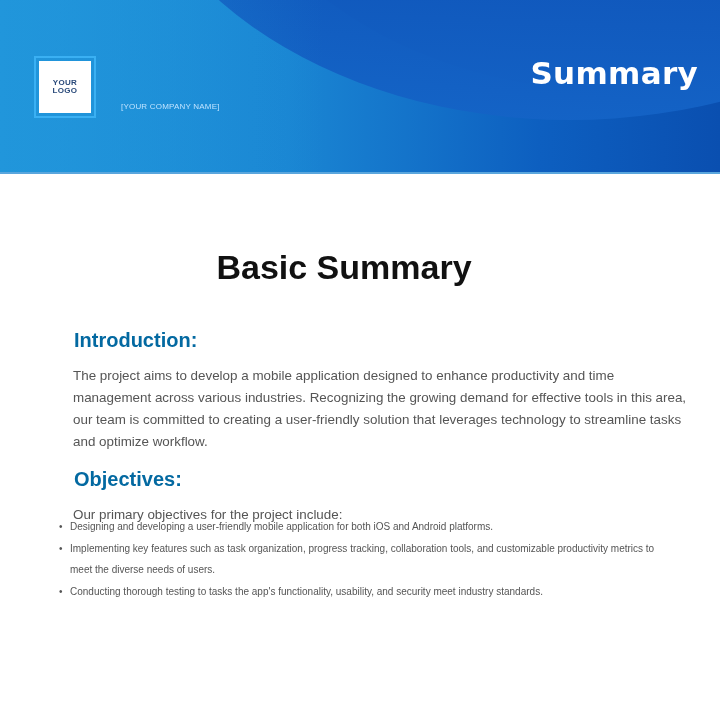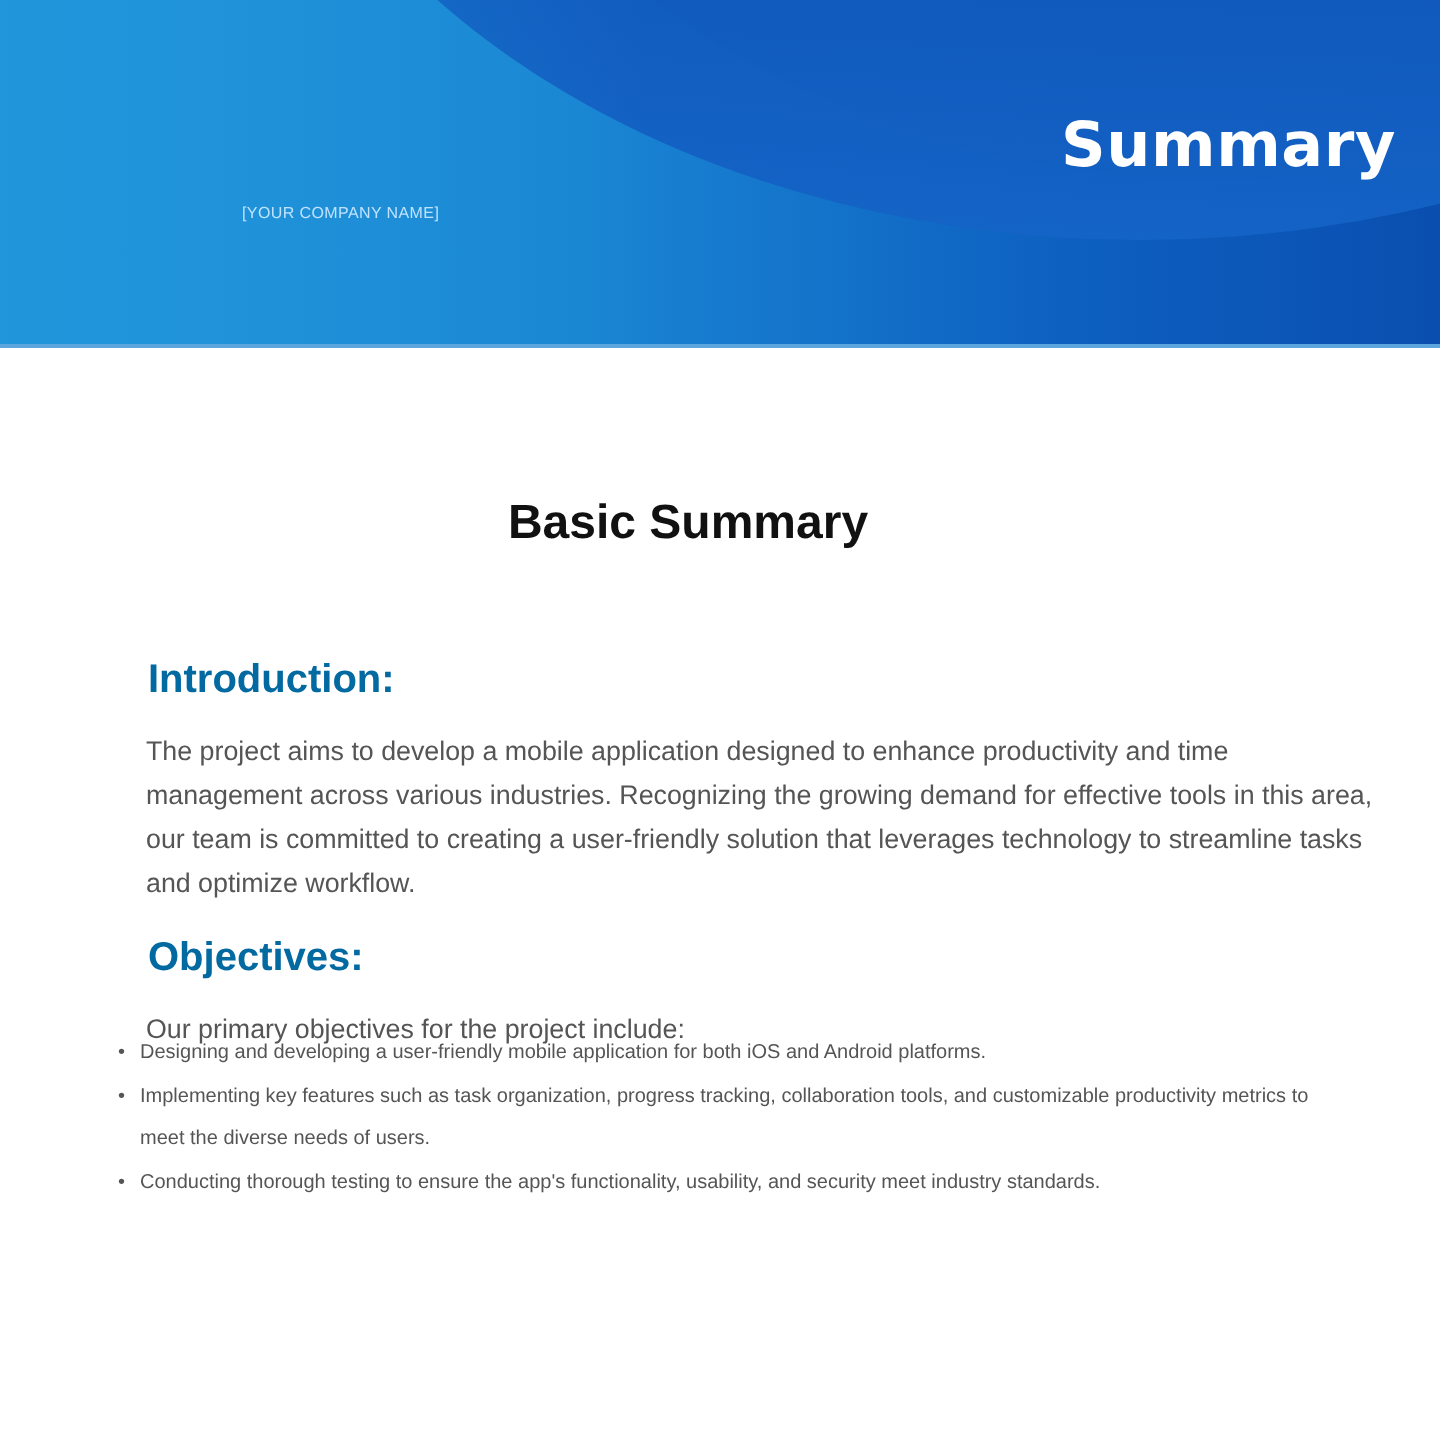--- a/index.html
+++ b/index.html
@@ -11,46 +11,52 @@
   .header .arc2 { position:absolute; left:200px; top:-560px; width:820px; height:650px; border-radius:50%;
     background: #0b49ac; opacity:0.55; }
   .header .fade { position:absolute; left:0; top:0; width:720px; height:174px;
     background: linear-gradient(90deg, rgba(33,150,219,0.6) 0%, rgba(33,150,219,0) 45%); }
   .header .bottom-line { position:absolute; left:0; bottom:0; width:720px; height:2px; background:#5aa6dd; }
   .logo-wrap { position:absolute; left:34px; top:56px; width:62px; height:62px; border:2px solid #3ab0f3; box-sizing:border-box; padding:3px; }
   .logo { width:100%; height:100%; background:#ffffff; display:flex; flex-direction:column; align-items:center; justify-content:center; }
   .logo span { font-size:8px; font-weight:bold; color:#2a4a7a; line-height:8px; letter-spacing:0.3px; }
   .company { position:absolute; left:101px; top:102px; font-size:8px; color:#bfe3ff; letter-spacing:0.2px;padding-left:20px; }
   .title { position:absolute; right:22px; top:52px; text-align:right; color:#ffffff; font-family:"DejaVu Sans", sans-serif; font-weight:bold; font-size:31px; line-height:42px; letter-spacing:0.3px; }
-  .main-title { position:absolute; left:0; width:688px; top:248px; text-align:center; font-size:24px; font-weight:bold; color:#111; }
+  .main-title { position:absolute; left:0; width:688px; top:248px; text-align:center; font-size:34px; font-weight:bold; color:#111; }
   h2 { position:absolute; left:58px; margin:16px; font-size:20px; font-weight:bold; color:#0369a1; }
   .para { position:absolute; left:58px; width:620px; font-size:13.4px; line-height:22px; color:#555; margin:15px; }
   ul.objectives { position:absolute; left:58px; top:516px; width:620px; margin:0; padding:0; list-style:none; font-size:10px; line-height:21.7px; color:#555; }
   ul.objectives li { position:relative; padding-left:12px; }
   ul.objectives li::before { content:"•"; position:absolute; left:1px; top:0; color:#555; }
 </style>
 </head>
 <body>
 
 <div class="header">
   <div class="arc2"></div>
   <div class="arc1"></div>
   <div class="fade"></div>
+  <div class="logo-wrap">
+    <div class="logo">
+      <span>YOUR</span>
+      <span>LOGO</span>
+    </div>
+  </div>
   <div class="company">[YOUR COMPANY NAME]</div>
   <div class="title">
     <div>Summary</div>
   </div>
   <div class="bottom-line"></div>
 </div>
 
 <div class="main-title">Basic Summary</div>
 
 <h2 style="top:313px">Introduction:</h2>
 <p class="para" style="top:350px">The project aims to develop a mobile application designed to enhance productivity and time management across various industries. Recognizing the growing demand for effective tools in this area, our team is committed to creating a user-friendly solution that leverages technology to streamline tasks and optimize workflow.</p>
 
 <h2 style="top:452px">Objectives:</h2>
 <p class="para" style="top:489px">Our primary objectives for the project include:</p>
 
 <ul class="objectives">
   <li>Designing and developing a user-friendly mobile application for both iOS and Android platforms.</li>
   <li>Implementing key features such as task organization, progress tracking, collaboration tools, and customizable productivity metrics to meet the diverse needs of users.</li>
-  <li>Conducting thorough testing to ensure the app's functionality, usability, and security meet industry standards.</li>
+  <li>Conducting thorough testing to tasks the app's functionality, usability, and security meet industry standards.</li>
 </ul>
 
 </body></html>

